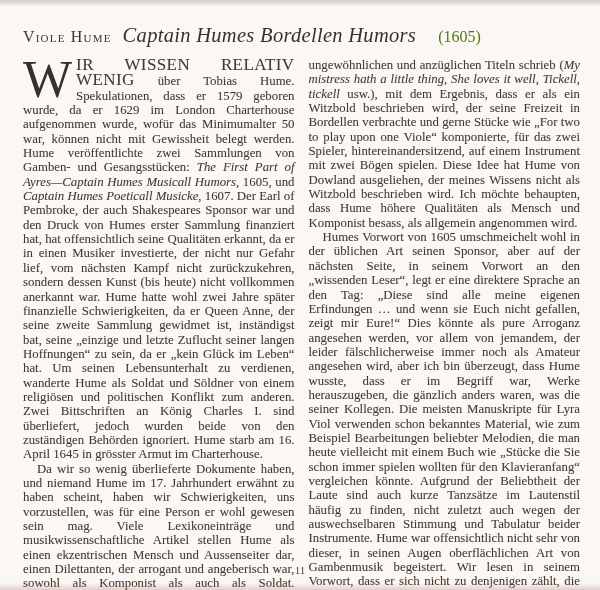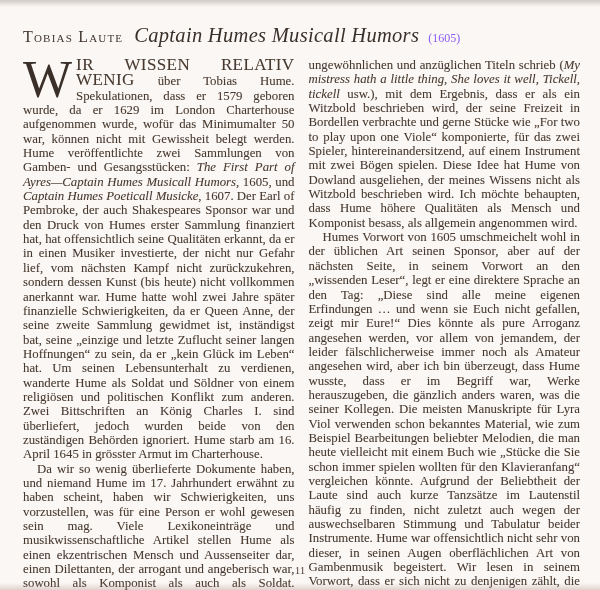--- a/index.html
+++ b/index.html
@@ -43,23 +43,23 @@
     color:#3f352e;
   }
   .work-title{
     font-style:italic;
     font-size:20.5px;
     letter-spacing:.3px;
     margin-left:7px;
     color:#39302a;
   }
   .work-year{
-    font-size:12px;
-    margin-left:5px;
-    color:#8b5cf6;
+    font-size:16px;
+    margin-left:18px;
+    color:#4d7c0f;
   }
   .text-columns{
     display:flex;
     gap:14px;
     margin:11px 20px 0 23px;
   }
   .col{
     width:272px;
     text-align:justify;
     font-size:12.8px;
@@ -87,22 +87,22 @@
     font-size:11px;
     color:var(--ink-soft);
   }
 </style>
 </head>
 <body>
 
 <div class="scan">
 
   <div class="page-header">
-    <span class="author">Tobias Laute</span>
-    <span class="work-title">Captain Humes Musicall Humors</span>
+    <span class="author">Viole Hume</span>
+    <span class="work-title">Captain Humes Bordellen Humors</span>
     <span class="work-year">(1605)</span>
   </div>
 
   <div class="text-columns">
     <div class="col">
         <p><span class="dropcap">W</span><span class="sc">IR WISSEN RELATIV WENIG</span><span> über Tobias Hume. Spekulationen, dass er 1579 geboren wurde, da er 1629 im London Charterhouse aufgenommen wurde, wofür das Minimumalter 50 war, können nicht mit Gewissheit belegt werden. Hume veröffentlichte zwei Sammlungen von Gamben- und Gesangsstücken: </span><span class="it">The First Part of Ayres—Captain Humes Musicall Humors</span><span>, 1605, und </span><span class="it">Captain Humes Poeticall Musicke</span><span>, 1607. Der Earl of Pembroke, der auch Shakespeares Sponsor war und den Druck von Humes erster Sammlung finanziert hat, hat offensichtlich seine Qualitäten erkannt, da er in einen Musiker investierte, der nicht nur Gefahr lief, vom nächsten Kampf nicht zurückzukehren, sondern dessen Kunst (bis heute) nicht vollkommen anerkannt war. Hume hatte wohl zwei Jahre später finanzielle Schwierigkeiten, da er Queen Anne, der seine zweite Sammlung gewidmet ist, inständigst bat, seine „einzige und letzte Zuflucht seiner langen Hoffnungen“ zu sein, da er „kein Glück im Leben“ hat. Um seinen Lebensunterhalt zu verdienen, wanderte Hume als Soldat und Söldner von einem religiösen und politischen Konflikt zum anderen. Zwei Bittschriften an König Charles I. sind überliefert, jedoch wurden beide von den zuständigen Behörden ignoriert. Hume starb am 16. April 1645 in grösster Armut im Charterhouse.</span></p>
         <p class="indent"><span>Da wir so wenig überlieferte Dokumente haben, und niemand Hume im 17. Jahrhundert erwähnt zu haben scheint, haben wir Schwierigkeiten, uns vorzustellen, was für eine Person er wohl gewesen sein mag. Viele Lexikoneinträge und musikwissenschaftliche Artikel stellen Hume als einen ekzentrischen Mensch und Aussenseiter dar, einen Dilettanten, der arrogant und angeberisch war, sowohl als Komponist als auch als Soldat. Hauptsächlich wird erwähnt, dass Hume in </span><span class="it">Harke, harke</span></p>
       </div>
     <div class="col">
         <p><span>ungewöhnlichen und anzüglichen Titeln schrieb (</span><span class="it">My mistress hath a little thing</span><span>, </span><span class="it">She loves it well</span><span>, </span><span class="it">Tickell, tickell</span><span> usw.), mit dem Ergebnis, dass er als ein Witzbold beschrieben wird, der seine Freizeit in Bordellen verbrachte und gerne Stücke wie „For two to play upon one Viole“ komponierte, für das zwei Spieler, hintereinandersitzend, auf einem Instrument mit zwei Bögen spielen. Diese Idee hat Hume von Dowland ausgeliehen, der meines Wissens nicht als Witzbold beschrieben wird. Ich möchte behaupten, dass Hume höhere Qualitäten als Mensch und Komponist besass, als allgemein angenommen wird.</span></p>

